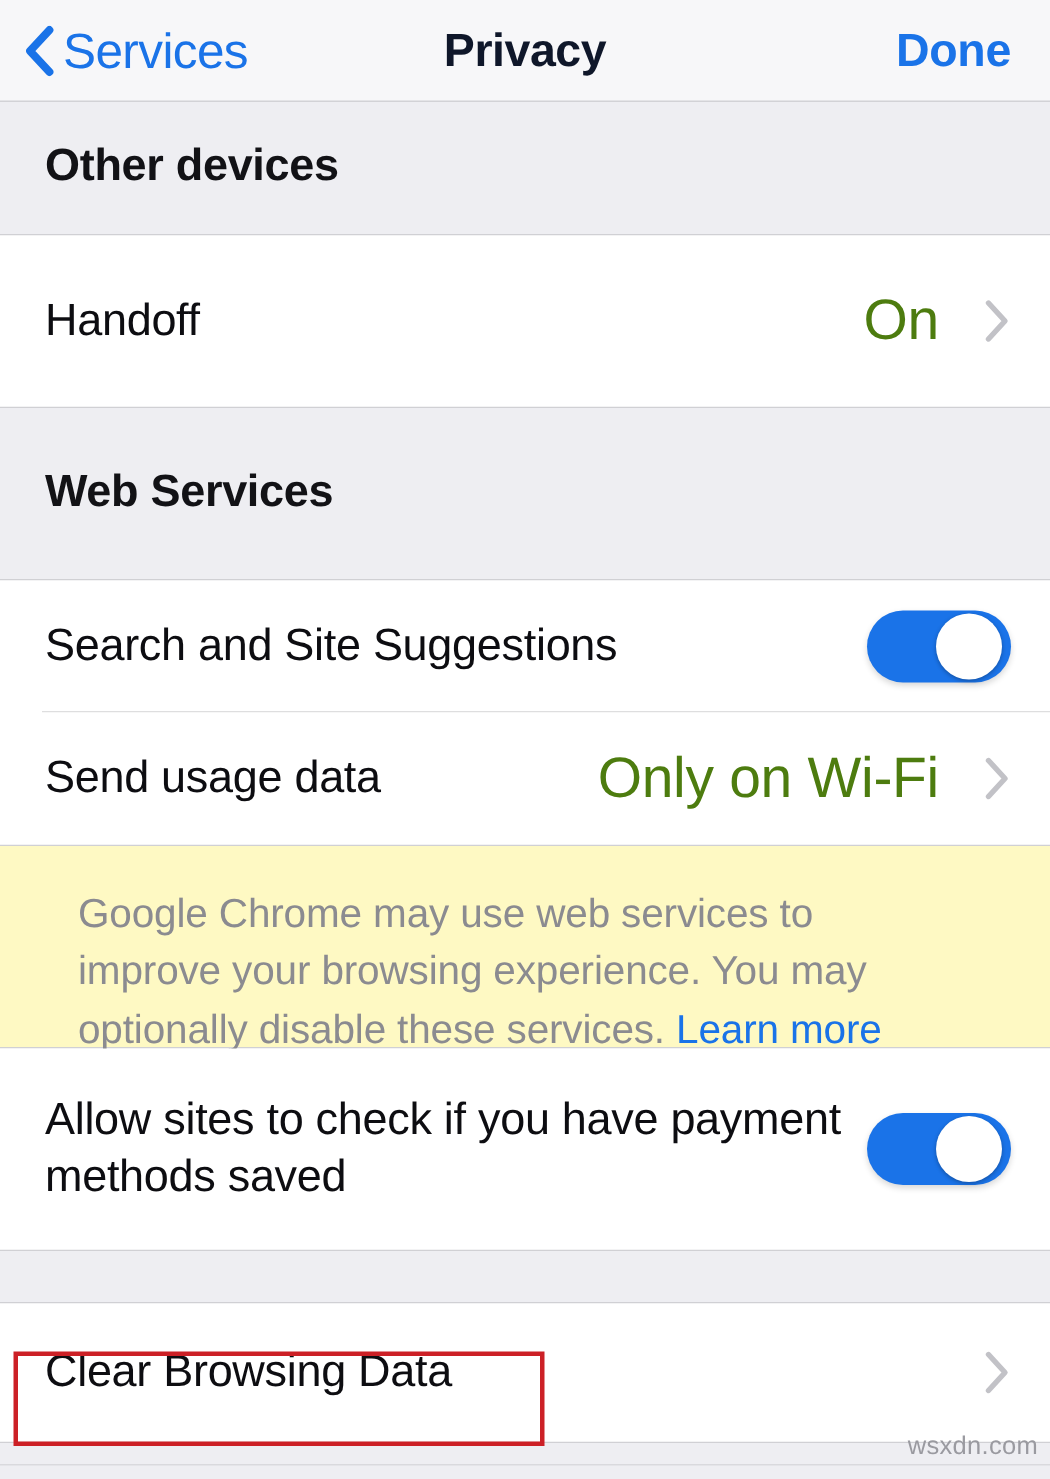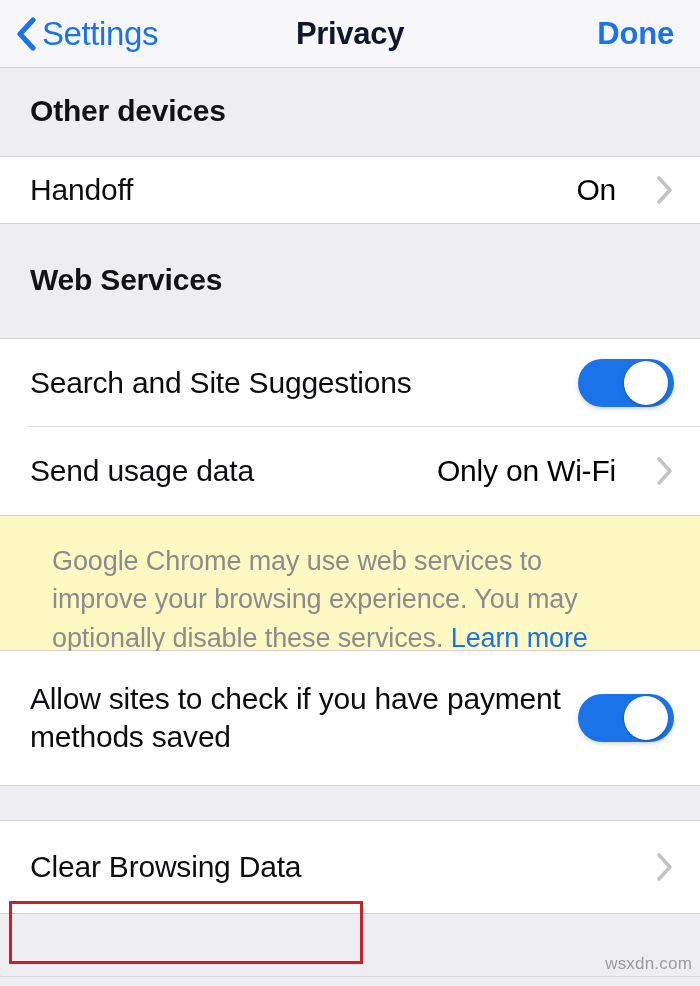--- a/index.html
+++ b/index.html
@@ -114,25 +114,25 @@
   }
   .row-label {
     font-size: 30px;
     color: #0d0d11;
     letter-spacing: -0.2px;
     line-height: 1.28;
     flex: 1 1 auto;
     padding-right: 16px;
   }
   .row-value {
-    font-size: 30px;
-    color: #000000;
+    font-size: 38px;
+    color: #4d7c0f;
     letter-spacing: -0.2px;
     white-space: nowrap;
-    margin-right: 40px;
+    margin-right: 30px;
   }
   .chevron {
     width: 18px;
     height: 30px;
     flex: 0 0 auto;
     margin-right: 26px;
   }
 
   
   .toggle {
@@ -151,21 +151,21 @@
     top: 2px;
     left: 46px;
     width: 44px;
     height: 44px;
     border-radius: 50%;
     background: #ffffff;
     box-shadow: 0 1px 3px rgba(0,0,0,0.30);
   }
 
   
-  .row-handoff  { height: 66px; }
+  .row-handoff  { height: 114px; }
   .row-search   { height: 88px; }
   .row-usage    { height: 88px; }
   .row-payment  { height: 134px; }
   .row-clear    { height: 92px; }
 
   
   .footer-note {
     background: #fef9c3;
     padding: 26px 56px 26px 52px;
     box-sizing: border-box;
@@ -215,21 +215,21 @@
 </head>
 <body>
 
 <div class="navbar">
   <div class="nav-back">
     <span class="back-chevron">
       <svg width="20" height="34" viewBox="0 0 20 34" fill="none" xmlns="http://www.w3.org/2000/svg">
         <path d="M17 3 L4 17 L17 31" stroke="#1a73e8" stroke-width="5.2" stroke-linecap="round" stroke-linejoin="round"></path>
       </svg>
     </span>
-    <span class="nav-back-label">Settings</span>
+    <span class="nav-back-label">Services</span>
   </div>
   <div class="nav-title">Privacy</div>
   <div class="nav-done">Done</div>
 </div>
 
 <div class="section-header sec-head-other">Other devices</div>
 
 <div class="group">
   <div class="row row-handoff">
     <span class="row-label">Handoff</span>

